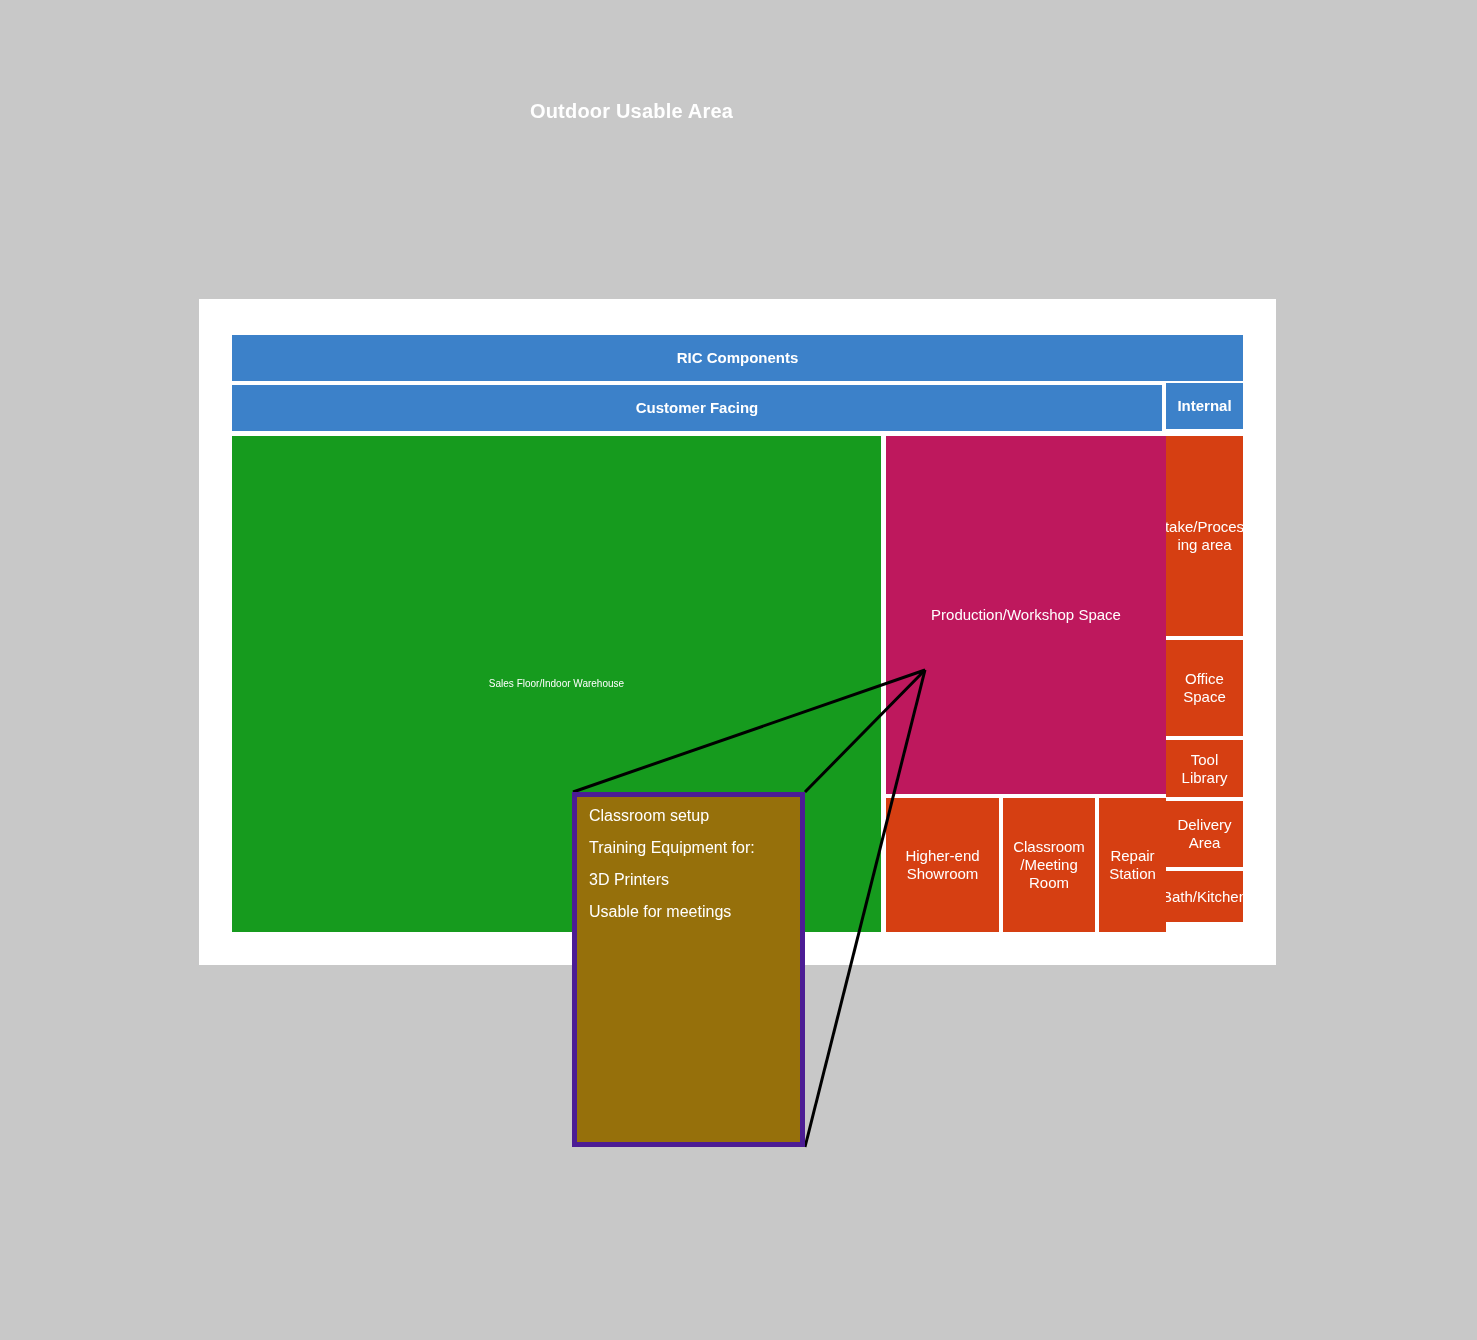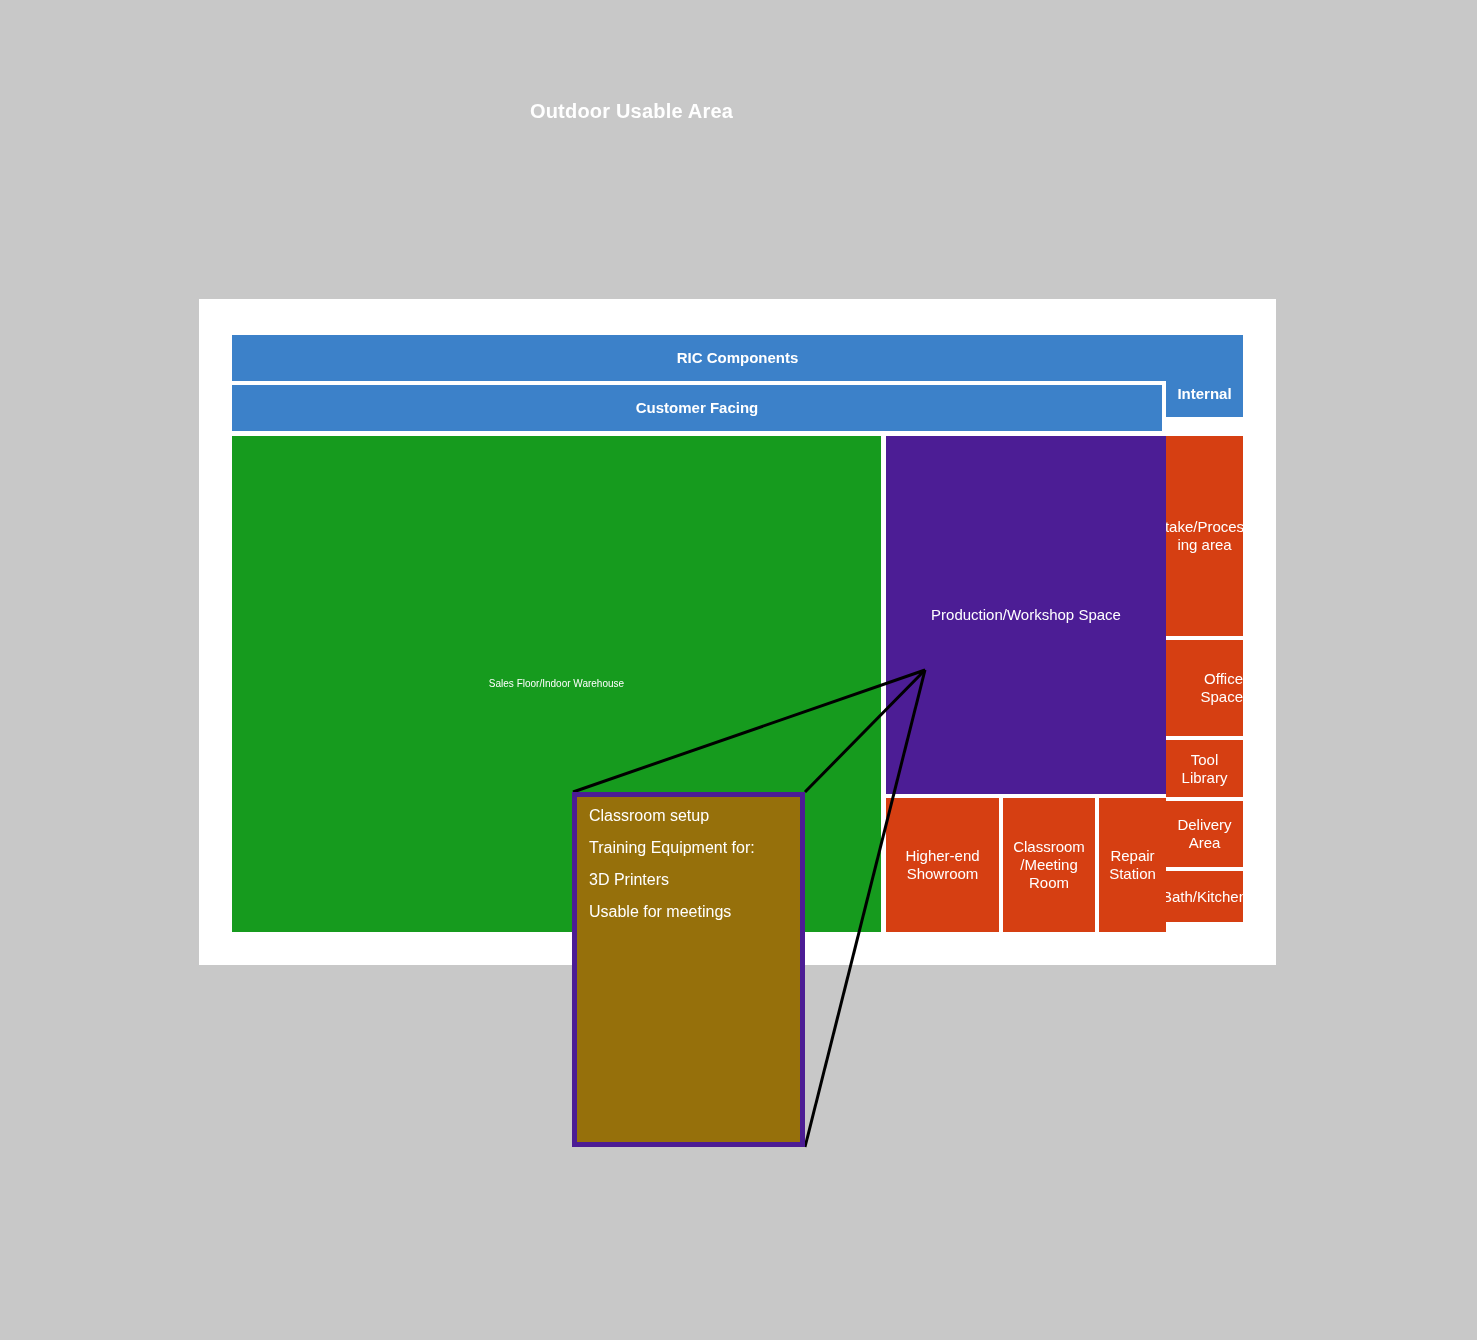--- a/index.html
+++ b/index.html
@@ -56,37 +56,37 @@
     overflow: hidden;
     line-height: 1.18;
   }
 
   .node.header {
     font-weight: bold;
     font-size: 15px;
     background: #3c81c9;
   }
   .node.green  { background: #169b1e; font-size: 10px; }
-  .node.gold   { background: #4c1d95; font-size: 15px; }
+  .node.gold   { background: #be185d; font-size: 15px; }
   .node.red    { background: #d63f12; font-size: 15px; }
 
   
   #n-root          { left: 0;    top: 0;    width: 1011px; height: 46px; }
   #n-customer      { left: 0;    top: 50px; width: 930px;  height: 46px; }
-  #n-internal      { left: 934px;top: 36px; width: 77px;   height: 46px; }
+  #n-internal      { left: 934px;top: 48px; width: 77px;   height: 46px; }
 
   #n-sales         { left: 0;    top: 101px; width: 649px; height: 496px; }
   #n-production    { left: 654px;top: 101px; width: 280px; height: 358px; }
 
   #n-showroom      { left: 654px;top: 463px; width: 113px; height: 134px; }
   #n-classroom     { left: 771px;top: 463px; width: 92px;  height: 134px; }
   #n-repair        { left: 867px;top: 463px; width: 67px;  height: 134px; }
 
   #n-intake        { left: 934px;top: 101px; width: 77px;  height: 200px; }
-  #n-office        { left: 934px;top: 305px; width: 77px;  height: 96px; text-align: right;  }
+  #n-office        { left: 934px;top: 305px; width: 77px;  height: 96px;  }
   #n-tool          { left: 934px;top: 405px; width: 77px;  height: 57px;  }
   #n-delivery      { left: 934px;top: 466px; width: 77px;  height: 66px; justify-content: flex-end;  }
   #n-bath          { left: 934px;top: 536px; width: 77px;  height: 51px;  }
 
   
   #leader-lines {
     position: absolute;
     left: 0;
     top: 0;
     width: 1477px;

